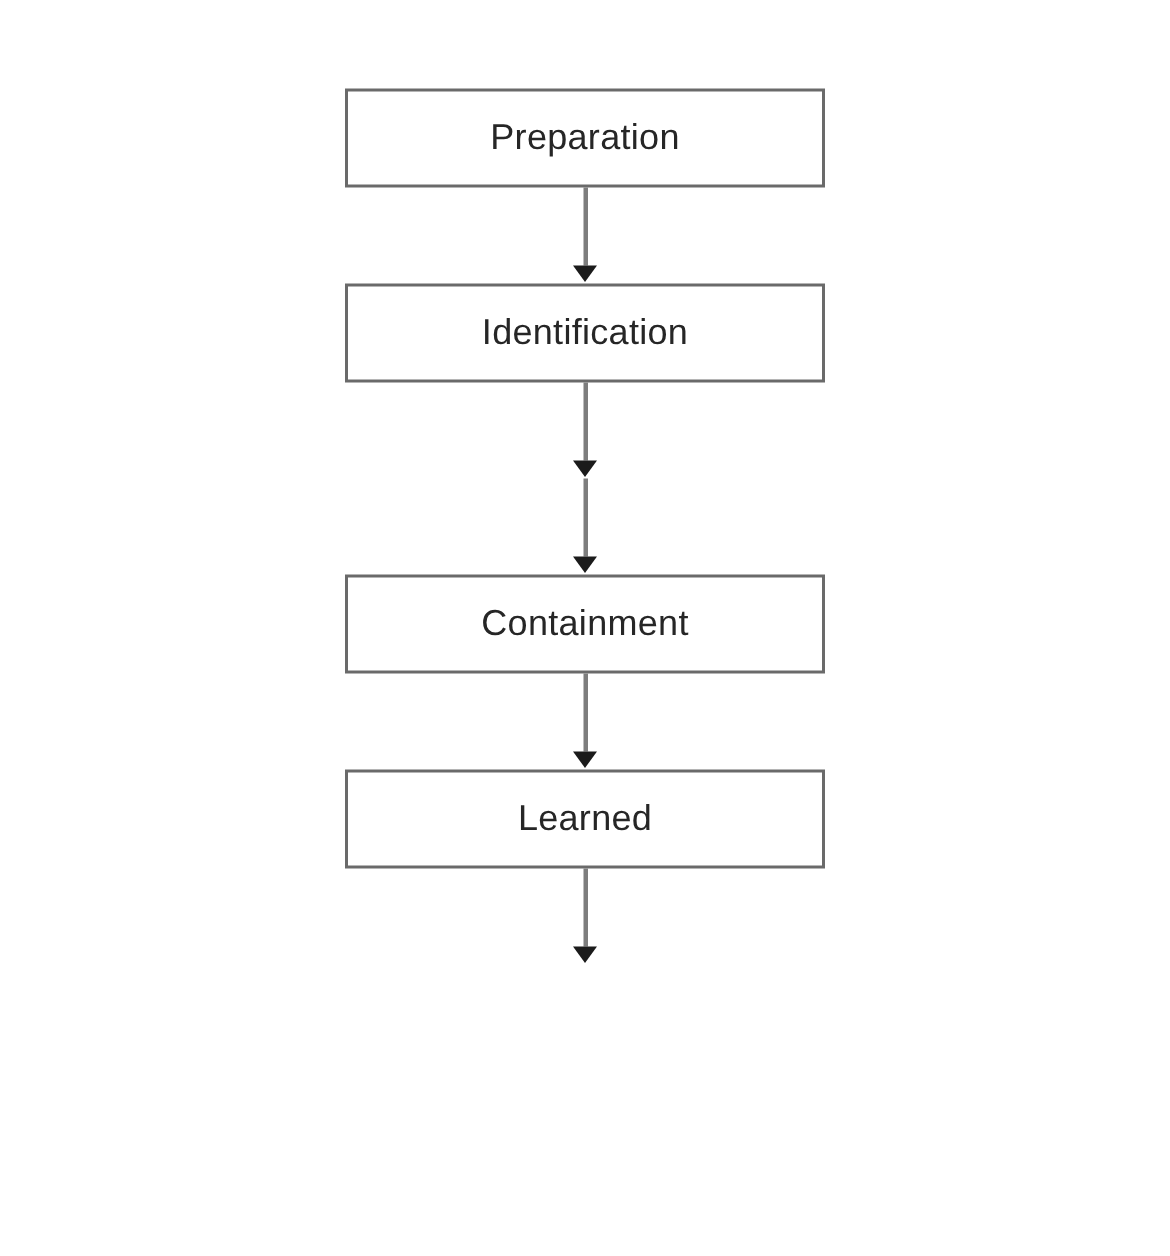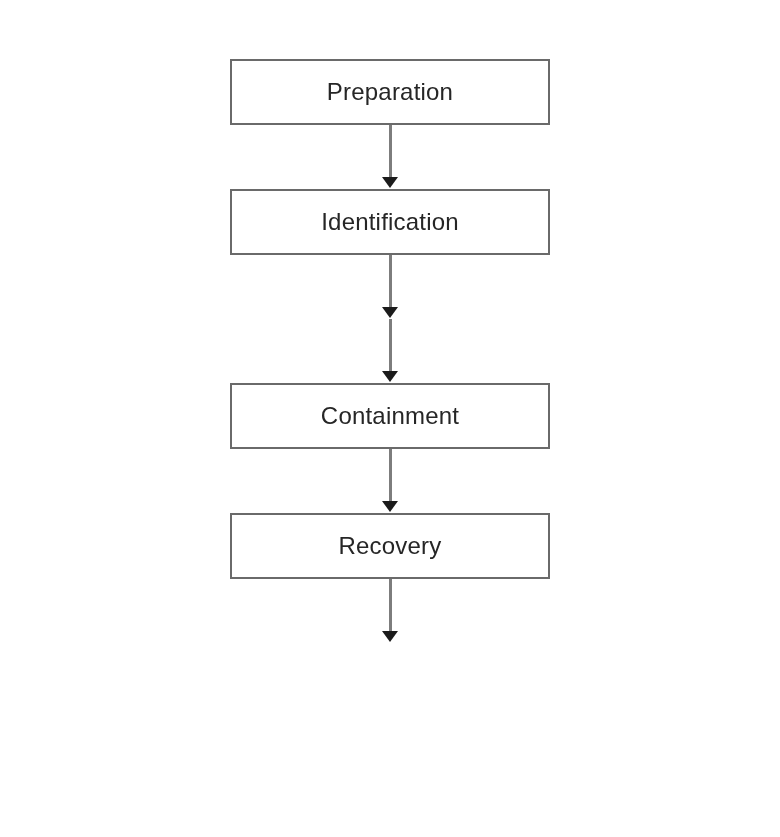--- a/index.html
+++ b/index.html
@@ -90,21 +90,21 @@
     <div class="step">
       <span class="step-label">Containment</span>
     </div>
 
     <div class="arrow">
       <div class="arrow-line"></div>
       <div class="arrow-head"></div>
     </div>
 
     <div class="step">
-      <span class="step-label">Recovery</span>
+      <span class="step-label">Learned</span>
     </div>
 
     <div class="arrow">
       <div class="arrow-line"></div>
       <div class="arrow-head"></div>
     </div>
 
 
   </div>
 </div>

